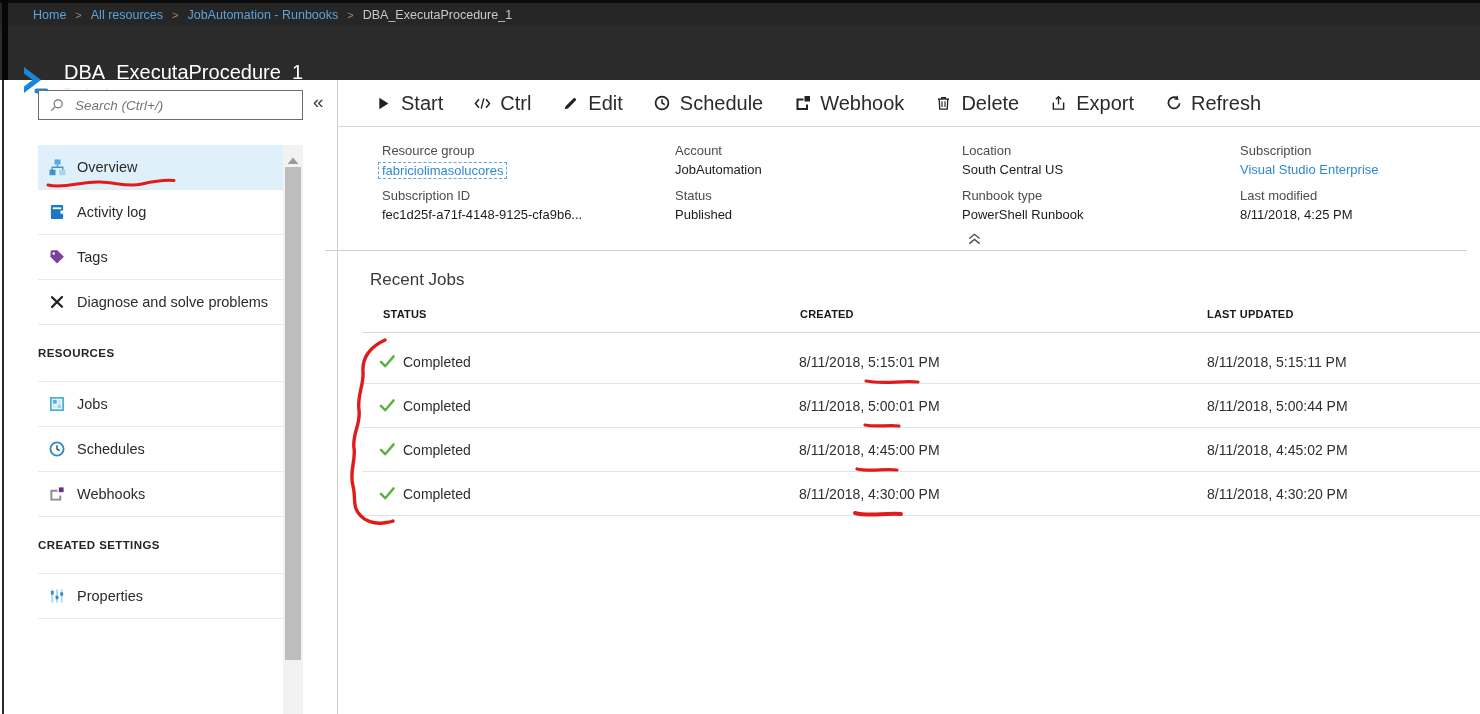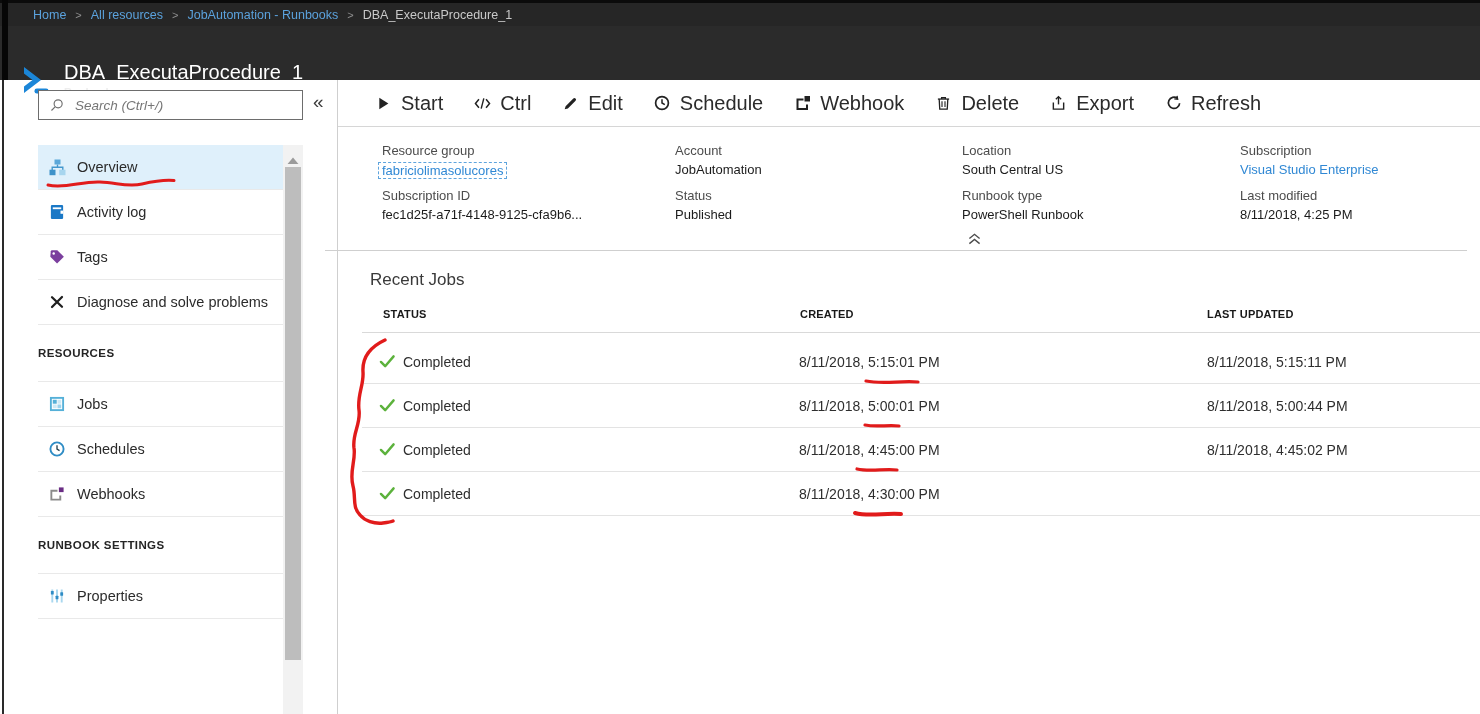--- a/index.html
+++ b/index.html
@@ -195,21 +195,21 @@
       </div>
       <div class="menu-item">
         <span class="mi-icon">
           <svg viewBox="0 0 17 17" width="16" height="16">
             <path d="M1.5 4 H9 V6 H3.5 V13.5 H11 V10 H13 V15.5 H1.5 Z" fill="#8b8b8b"></path>
             <rect x="10.5" y="1.5" width="5" height="5" fill="#6a2d84"></rect>
           </svg>
         </span>
         <span class="mi-label">Webhooks</span>
       </div>
-      <div class="section-label">RUNBOOK SETTINGS</div>
+      <div class="section-label">CREATED SETTINGS</div>
       <div class="menu-item">
         <span class="mi-icon">
           <svg viewBox="0 0 17 17" width="16" height="16">
             <path d="M3.5 1.5 V15.5 M8.5 1.5 V15.5 M13.5 1.5 V15.5" stroke="#a9d7ef" stroke-width="2" fill="none"></path>
             <g fill="#2e8cc5">
               <rect x="2" y="3.2" width="3" height="3.8" rx="0.6"></rect>
               <rect x="7" y="8.2" width="3" height="3.8" rx="0.6"></rect>
               <rect x="12" y="4.4" width="3" height="3.8" rx="0.6"></rect>
             </g>
           </svg>
@@ -380,20 +380,21 @@
           <span class="cell updated">8/11/2018, 4:45:02 PM</span>
         </div>
         <div class="job-row">
           <span class="cell status-icon">
             <svg viewBox="0 0 18 16" width="17" height="15">
               <path d="M2 8.5 L6.5 13 L15.5 2.5" fill="none" stroke="#5cb23c" stroke-width="2.6" stroke-linecap="round" stroke-linejoin="round"></path>
             </svg>
           </span>
           <span class="cell status-text">Completed</span>
           <span class="cell created">8/11/2018, 4:30:00 PM</span>
+          <span class="cell updated">8/11/2018, 4:30:20 PM</span>
         </div>
       </div>
   </div>
 
   <svg class="annotation-overlay" viewBox="0 0 1480 714">
     <path stroke-width="3" d="M48 185 C65 189 82 181 100 182 C118 183 128 187 142 184 C155 181 164 179.5 174 180.5"></path>
     <path stroke-width="3.4" d="M385 340 C370 347 362 357 363 372 C364 385 357 395 359 410 C361 424 352 434 354 448 C356 460 349 472 353 486 C356 497 352 507 360 515 C365 521 374 524 383 523 C387 522.5 391 522 393 521"></path>
     <path stroke-width="3.2" d="M866 381 C883 384.5 900 380.5 918 382"></path>
     <path stroke-width="3.2" d="M865 425 C877 427.5 888 424.5 899 426"></path>
     <path stroke-width="3.2" d="M857 469 C870 472 884 468.5 897 470"></path>

